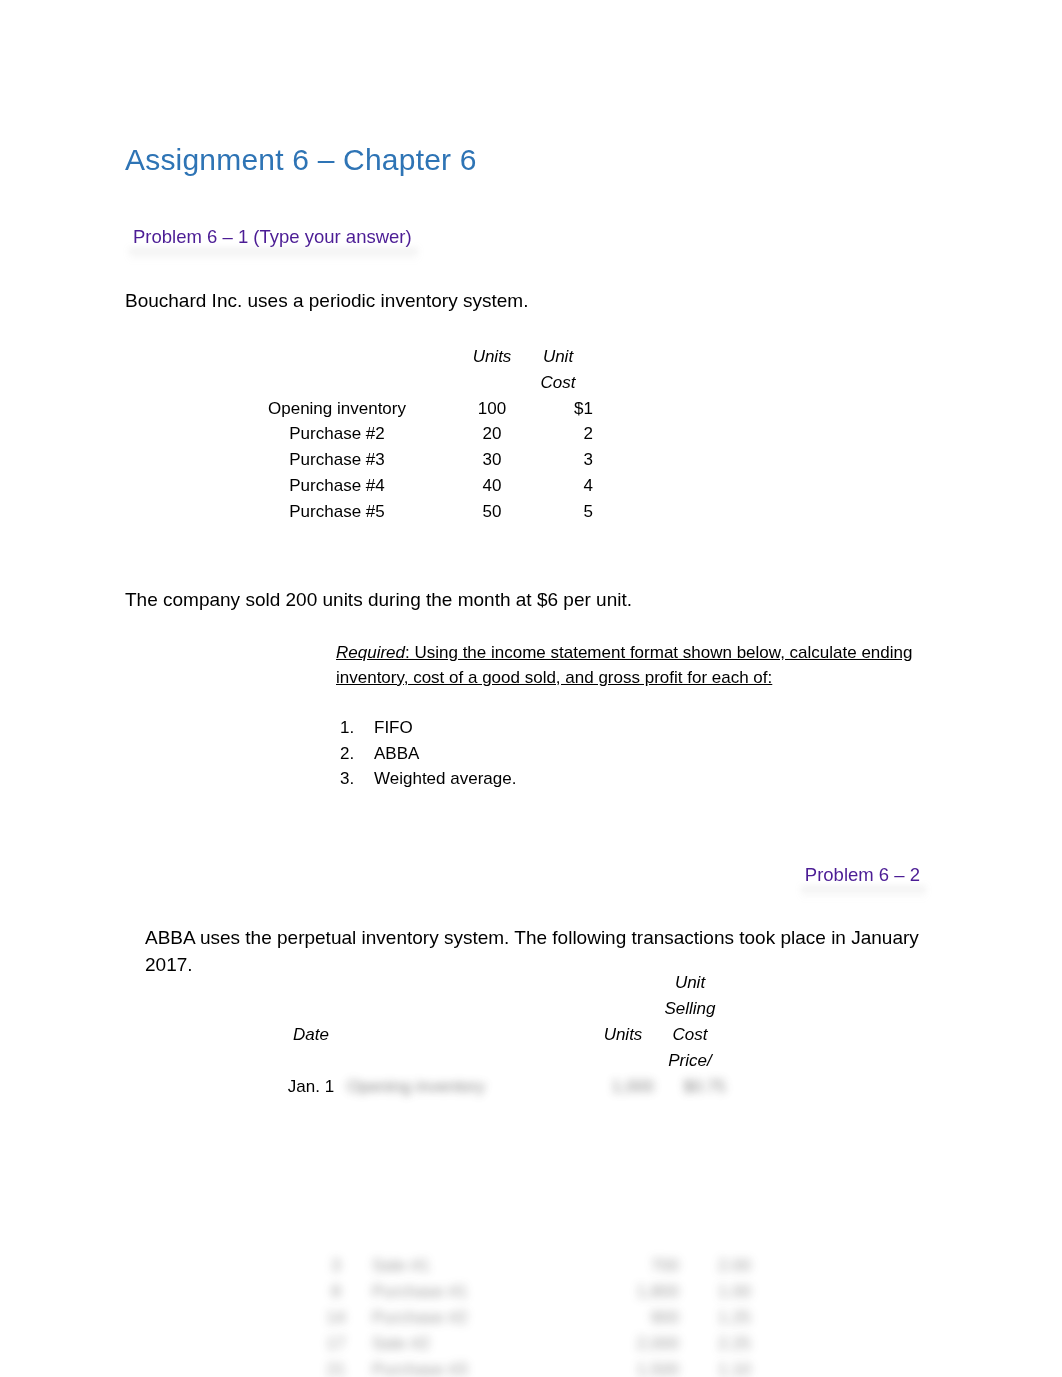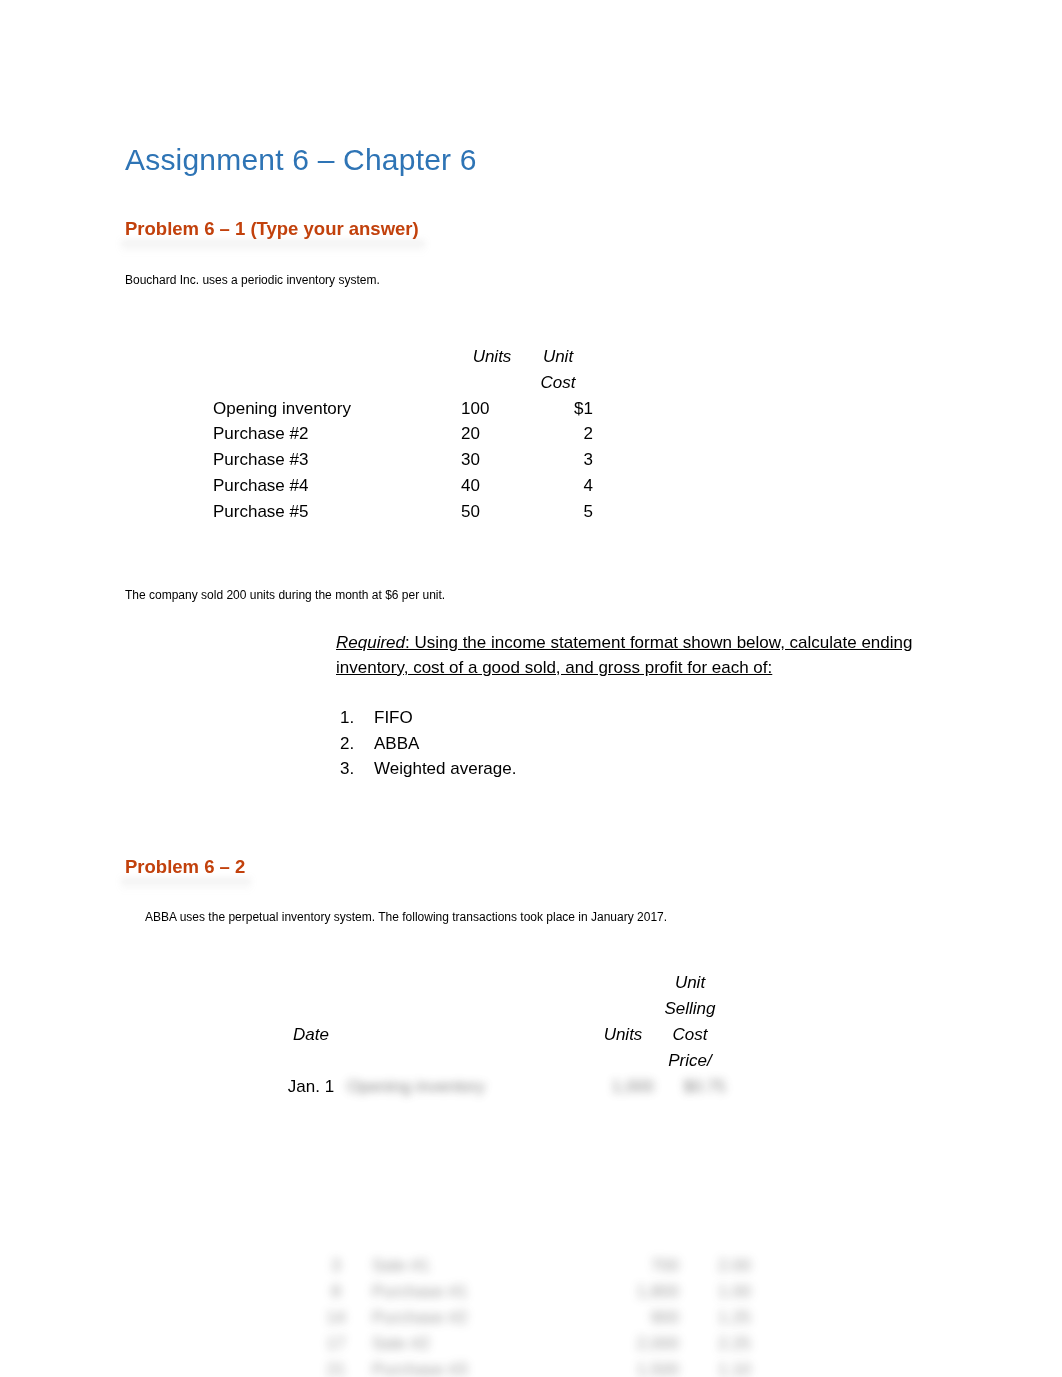--- a/index.html
+++ b/index.html
@@ -33,64 +33,64 @@
     color: #2e74b5;
     letter-spacing: 0.2px;
     margin: 0;
     padding-top: 141px;
     line-height: 1.25;
   }
 
   
   .problem-heading {
     font-size: 18.5px;
-    font-weight: bold;
-    color: #c2410c;
-    margin: 0;
+    font-weight: normal;
+    color: #4c1d95;
+    margin: 8px;
     line-height: 1.3;
     position: relative;
     display: inline-block;
   }
   .heading-smudge {
     position: absolute;
     left: -4px;
     right: -6px;
     bottom: -13px;
     height: 14px;
     background: linear-gradient(to bottom,
         rgba(120,120,120,0.13),
         rgba(150,150,150,0.05) 55%,
         rgba(255,255,255,0) 100%);
     filter: blur(3px);
     pointer-events: none;
   }
   .h-wrap-1 { margin-top: 38px; }
-  .h-wrap-2 { margin-top: 0; }
+  .h-wrap-2 { margin-top: 0; text-align: right; }
 
   
   .para {
-    font-size: 12px;
+    font-size: 19px;
     line-height: 1.42;
     margin: 0;
     color: #000;
   }
 
   
   .tbl {
     border-collapse: collapse;
     font-size: 17px;
     line-height: 1.52;
   }
   .tbl td, .tbl th {
     padding: 0;
     font-weight: normal;
     vertical-align: bottom;
   }
-  .col-label  { width: 248px; text-align: left; padding-right: 6px; }
-  .col-units  { width: 62px;  text-align: left; }
+  .col-label  { width: 248px; text-align: center; padding-right: 6px; }
+  .col-units  { width: 62px;  text-align: center; }
   .col-cost   { width: 70px;  text-align: right; padding-left: 18px; }
   .hdr-cell {
     font-style: italic;
     text-align: center;
   }
   .hdr-units { width: 62px; text-align: center; }
   .hdr-cost  { width: 70px; text-align: center; padding-left: 18px; }
 
   
   .required-block {

